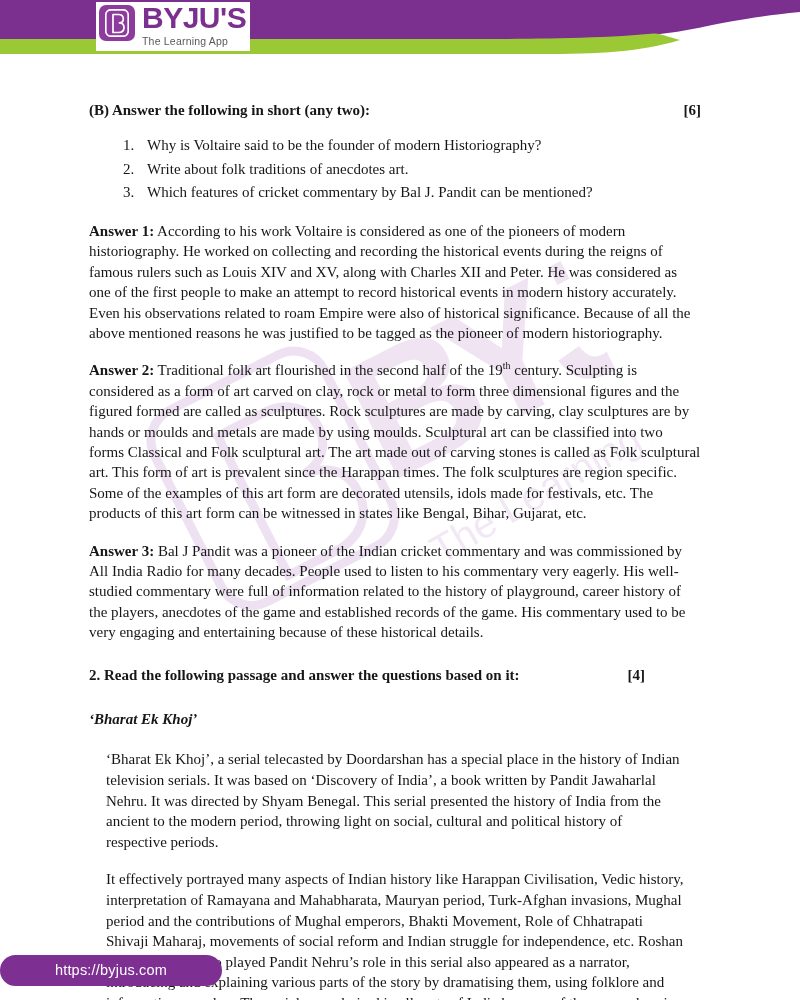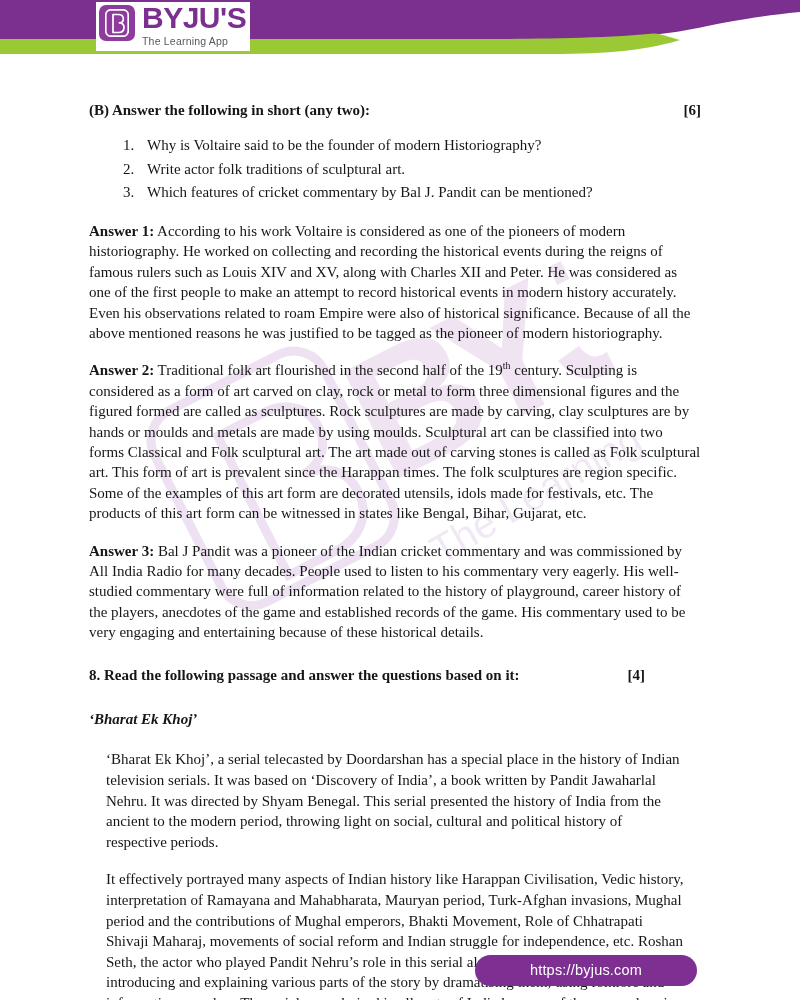--- a/index.html
+++ b/index.html
@@ -162,21 +162,21 @@
     line-height: 20.6px;
   }
 
   
   .footer {
     position: absolute;
     left: 0;
     bottom: 14px;
     width: 697px;
     display: flex;
-    justify-content: flex-end;
+    justify-content: flex-start;
     z-index: 5;
   }
   .footer-pill {
     background: #7e3092;
     color: #ffffff;
     font-family: "Liberation Sans", sans-serif;
     font-size: 14.5px;
     letter-spacing: 0.2px;
     padding: 7px 0 8px 0;
     width: 222px;
@@ -233,32 +233,32 @@
 <div class="page">
   <div class="content">
 
     <div class="section-head">
       <span>(B) Answer the following in short (any two):</span>
       <span class="marks">[6]</span>
     </div>
 
     <ol class="qlist">
       <li>Why is Voltaire said to be the founder of modern Historiography?</li>
-      <li>Write actor folk traditions of sculptural art.</li>
+      <li>Write about folk traditions of anecdotes art.</li>
       <li>Which features of cricket commentary by Bal J. Pandit can be mentioned?</li>
     </ol>
 
     <p class="para"><span class="lbl">Answer 1:</span><span> According to his work Voltaire is considered as one of the pioneers of modern historiography. He worked on collecting and recording the historical events during the reigns of famous rulers such as Louis XIV and XV, along with Charles XII and Peter. He was considered as one of the first people to make an attempt to record historical events in modern history accurately. Even his observations related to roam Empire were also of historical significance. Because of all the above mentioned reasons he was justified to be tagged as the pioneer of modern historiography.</span></p>
 
     <p class="para"><span class="lbl">Answer 2:</span><span> Traditional folk art flourished in the second half of the 19</span><sup>th</sup><span> century. Sculpting is considered as a form of art carved on clay, rock or metal to form three dimensional figures and the figured formed are called as sculptures. Rock sculptures are made by carving, clay sculptures are by hands or moulds and metals are made by using moulds. Sculptural art can be classified into two forms Classical and Folk sculptural art. The art made out of carving stones is called as Folk sculptural art. This form of art is prevalent since the Harappan times. The folk sculptures are region specific. Some of the examples of this art form are decorated utensils, idols made for festivals, etc. The products of this art form can be witnessed in states like Bengal, Bihar, Gujarat, etc.</span></p>
 
     <p class="para"><span class="lbl">Answer 3:</span><span> Bal J Pandit was a pioneer of the Indian cricket commentary and was commissioned by All India Radio for many decades. People used to listen to his commentary very eagerly. His well-studied commentary were full of information related to the history of playground, career history of the players, anecdotes of the game and established records of the game. His commentary used to be very engaging and entertaining because of these historical details.</span></p>
 
     <div class="q4head">
-      <span>8. Read the following passage and answer the questions based on it:</span>
+      <span>2. Read the following passage and answer the questions based on it:</span>
       <span class="marks-right">[4]</span>
     </div>
 
     <div class="passage-title">‘Bharat Ek Khoj’</div>
 
     <p class="passage">‘Bharat Ek Khoj’, a serial telecasted by Doordarshan has a special place in the history of Indian television serials. It was based on ‘Discovery of India’, a book written by Pandit Jawaharlal Nehru. It was directed by Shyam Benegal. This serial presented the history of India from the ancient to the modern period, throwing light on social, cultural and political history of respective periods.</p>
     <p class="passage">It effectively portrayed many aspects of Indian history like Harappan Civilisation, Vedic history, interpretation of Ramayana and Mahabharata, Mauryan period, Turk-Afghan invasions, Mughal period and the contributions of Mughal emperors, Bhakti Movement, Role of Chhatrapati Shivaji Maharaj, movements of social reform and Indian struggle for independence, etc. Roshan Seth, the actor who played Pandit Nehru’s role in this serial also appeared as a narrator, introducing and explaining various parts of the story by dramatising them, using folklore and informative speeches. The serial was admired in all parts of India because of the comprehensive historical perspective of Pandit Nehru and its equally comprehensive visual presentation.</p>
 
   </div>
 </div>

